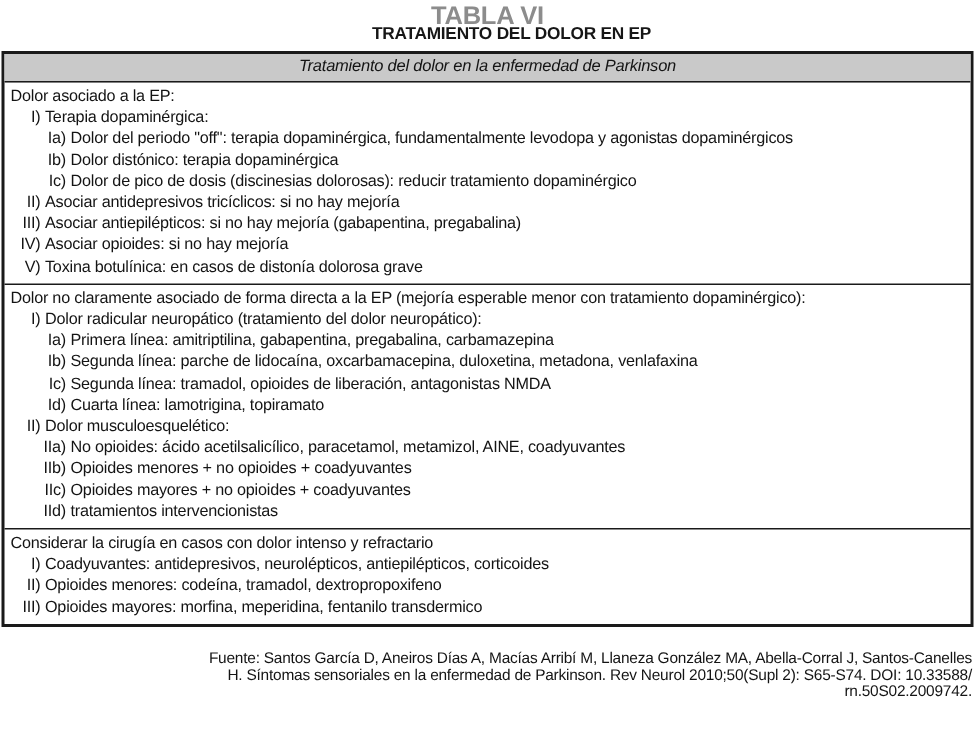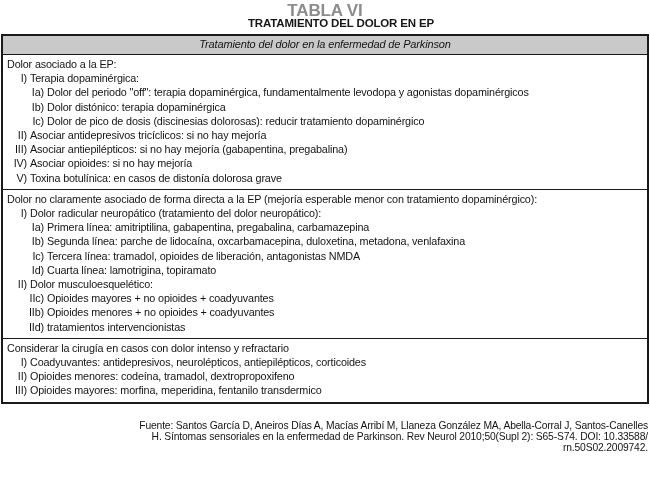--- a/index.html
+++ b/index.html
@@ -127,37 +127,41 @@
         <div class="item lv2">
           <span class="lbl">Ia)</span>
           <span class="txt">Primera línea: amitriptilina, gabapentina, pregabalina, carbamazepina</span>
         </div>
         <div class="item lv2">
           <span class="lbl">Ib)</span>
           <span class="txt">Segunda línea: parche de lidocaína, oxcarbamacepina, duloxetina, metadona, venlafaxina</span>
         </div>
         <div class="item lv2">
           <span class="lbl">Ic)</span>
-          <span class="txt">Tercera línea: tramadol, opioides de liberación, antagonistas NMDA</span>
+          <span class="txt">Segunda línea: tramadol, opioides de liberación, antagonistas NMDA</span>
         </div>
         <div class="item lv2">
           <span class="lbl">Id)</span>
           <span class="txt">Cuarta línea: lamotrigina, topiramato</span>
         </div>
         <div class="item lv1">
           <span class="lbl">II)</span>
           <span class="txt">Dolor musculoesquelético:</span>
         </div>
         <div class="item lv2">
-          <span class="lbl">IIc)</span>
-          <span class="txt">Opioides mayores + no opioides + coadyuvantes</span>
+          <span class="lbl">IIa)</span>
+          <span class="txt">No opioides: ácido acetilsalicílico, paracetamol, metamizol, AINE, coadyuvantes</span>
         </div>
         <div class="item lv2">
           <span class="lbl">IIb)</span>
           <span class="txt">Opioides menores + no opioides + coadyuvantes</span>
+        </div>
+        <div class="item lv2">
+          <span class="lbl">IIc)</span>
+          <span class="txt">Opioides mayores + no opioides + coadyuvantes</span>
         </div>
         <div class="item lv2">
           <span class="lbl">IId)</span>
           <span class="txt">tratamientos intervencionistas</span>
         </div>
       </div>
       <div class="table-section">
         <div class="section-heading">Considerar la cirugía en casos con dolor intenso y refractario</div>
         <div class="item lv1">
           <span class="lbl">I)</span>

